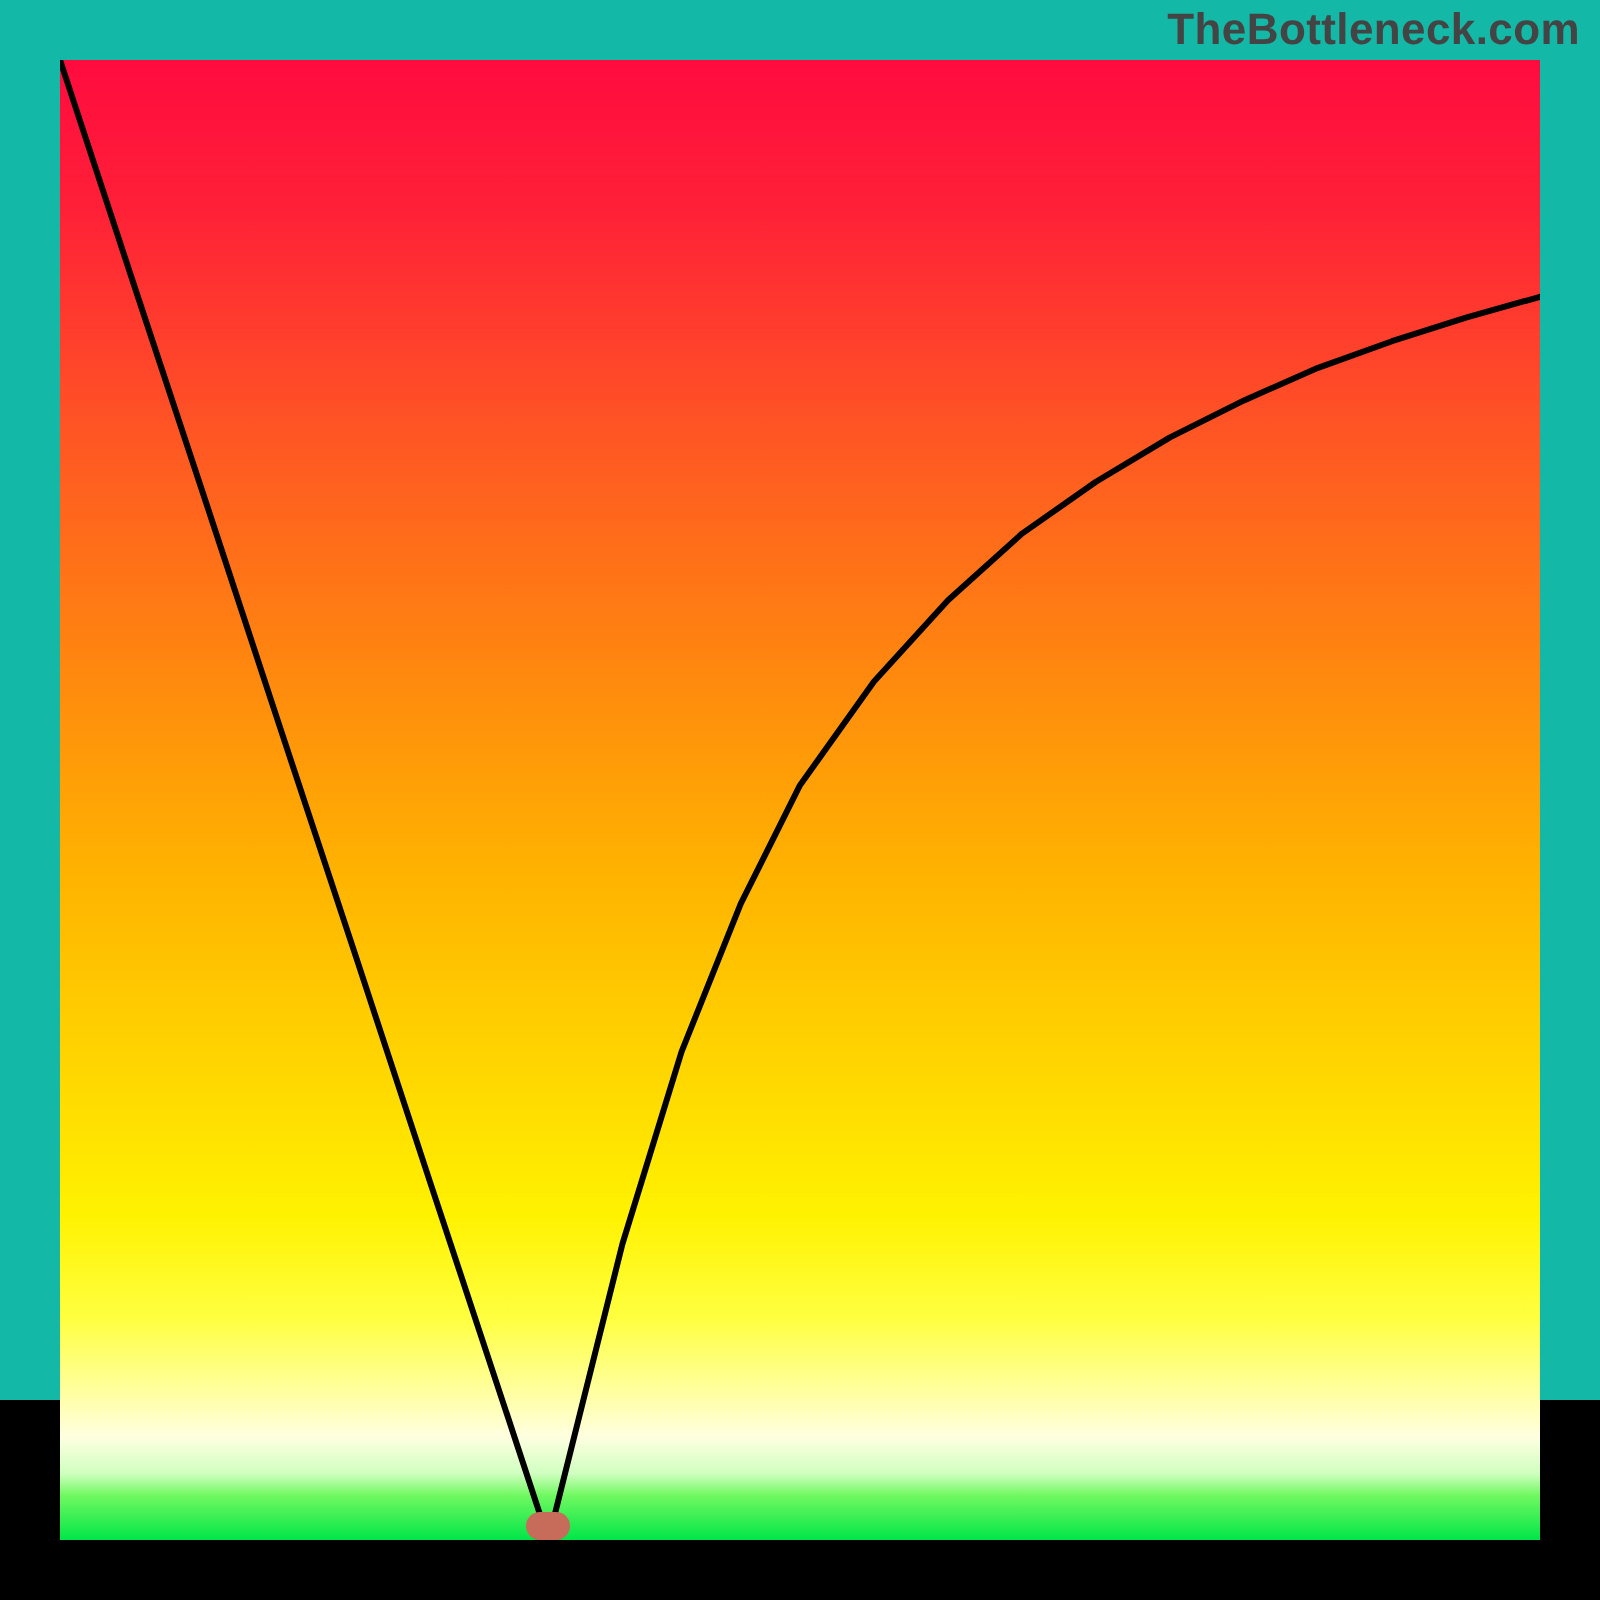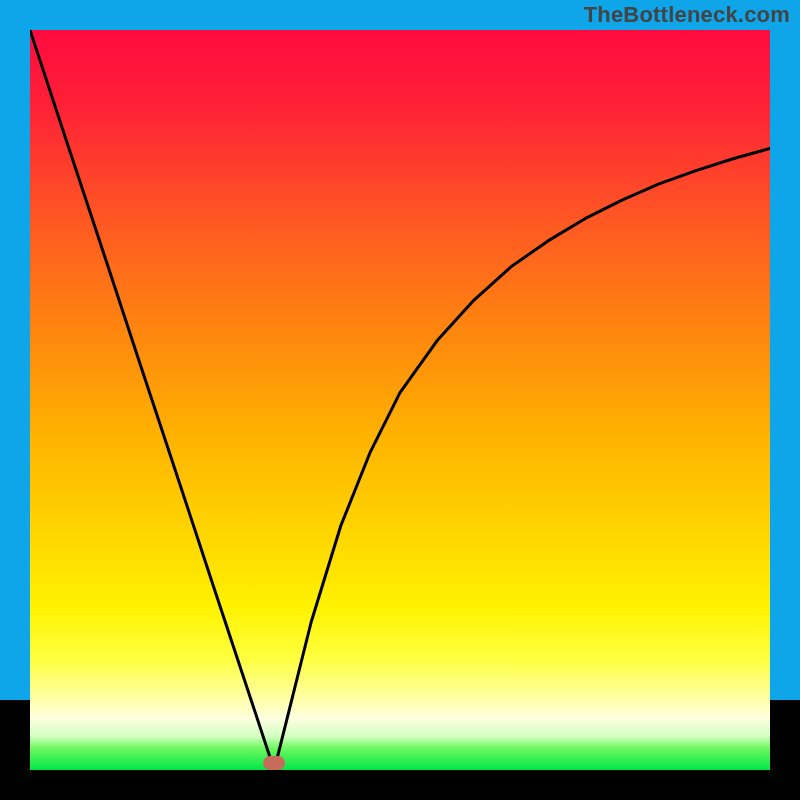--- a/index.html
+++ b/index.html
@@ -8,21 +8,21 @@
     width: 800px;
     height: 800px;
     overflow: hidden;
     background: #000;
     font-family: Arial, Helvetica, sans-serif;
   }
   .frame {
     position: relative;
     width: 800px;
     height: 700px;
-    background: #0ea5e9;
+    background: #14b8a6;
   }
   .watermark {
     position: absolute;
     top: 2px;
     right: 10px;
     color: #444;
     font-size: 22px;
     font-weight: 600;
     letter-spacing: 0.2px;
     user-select: none;

